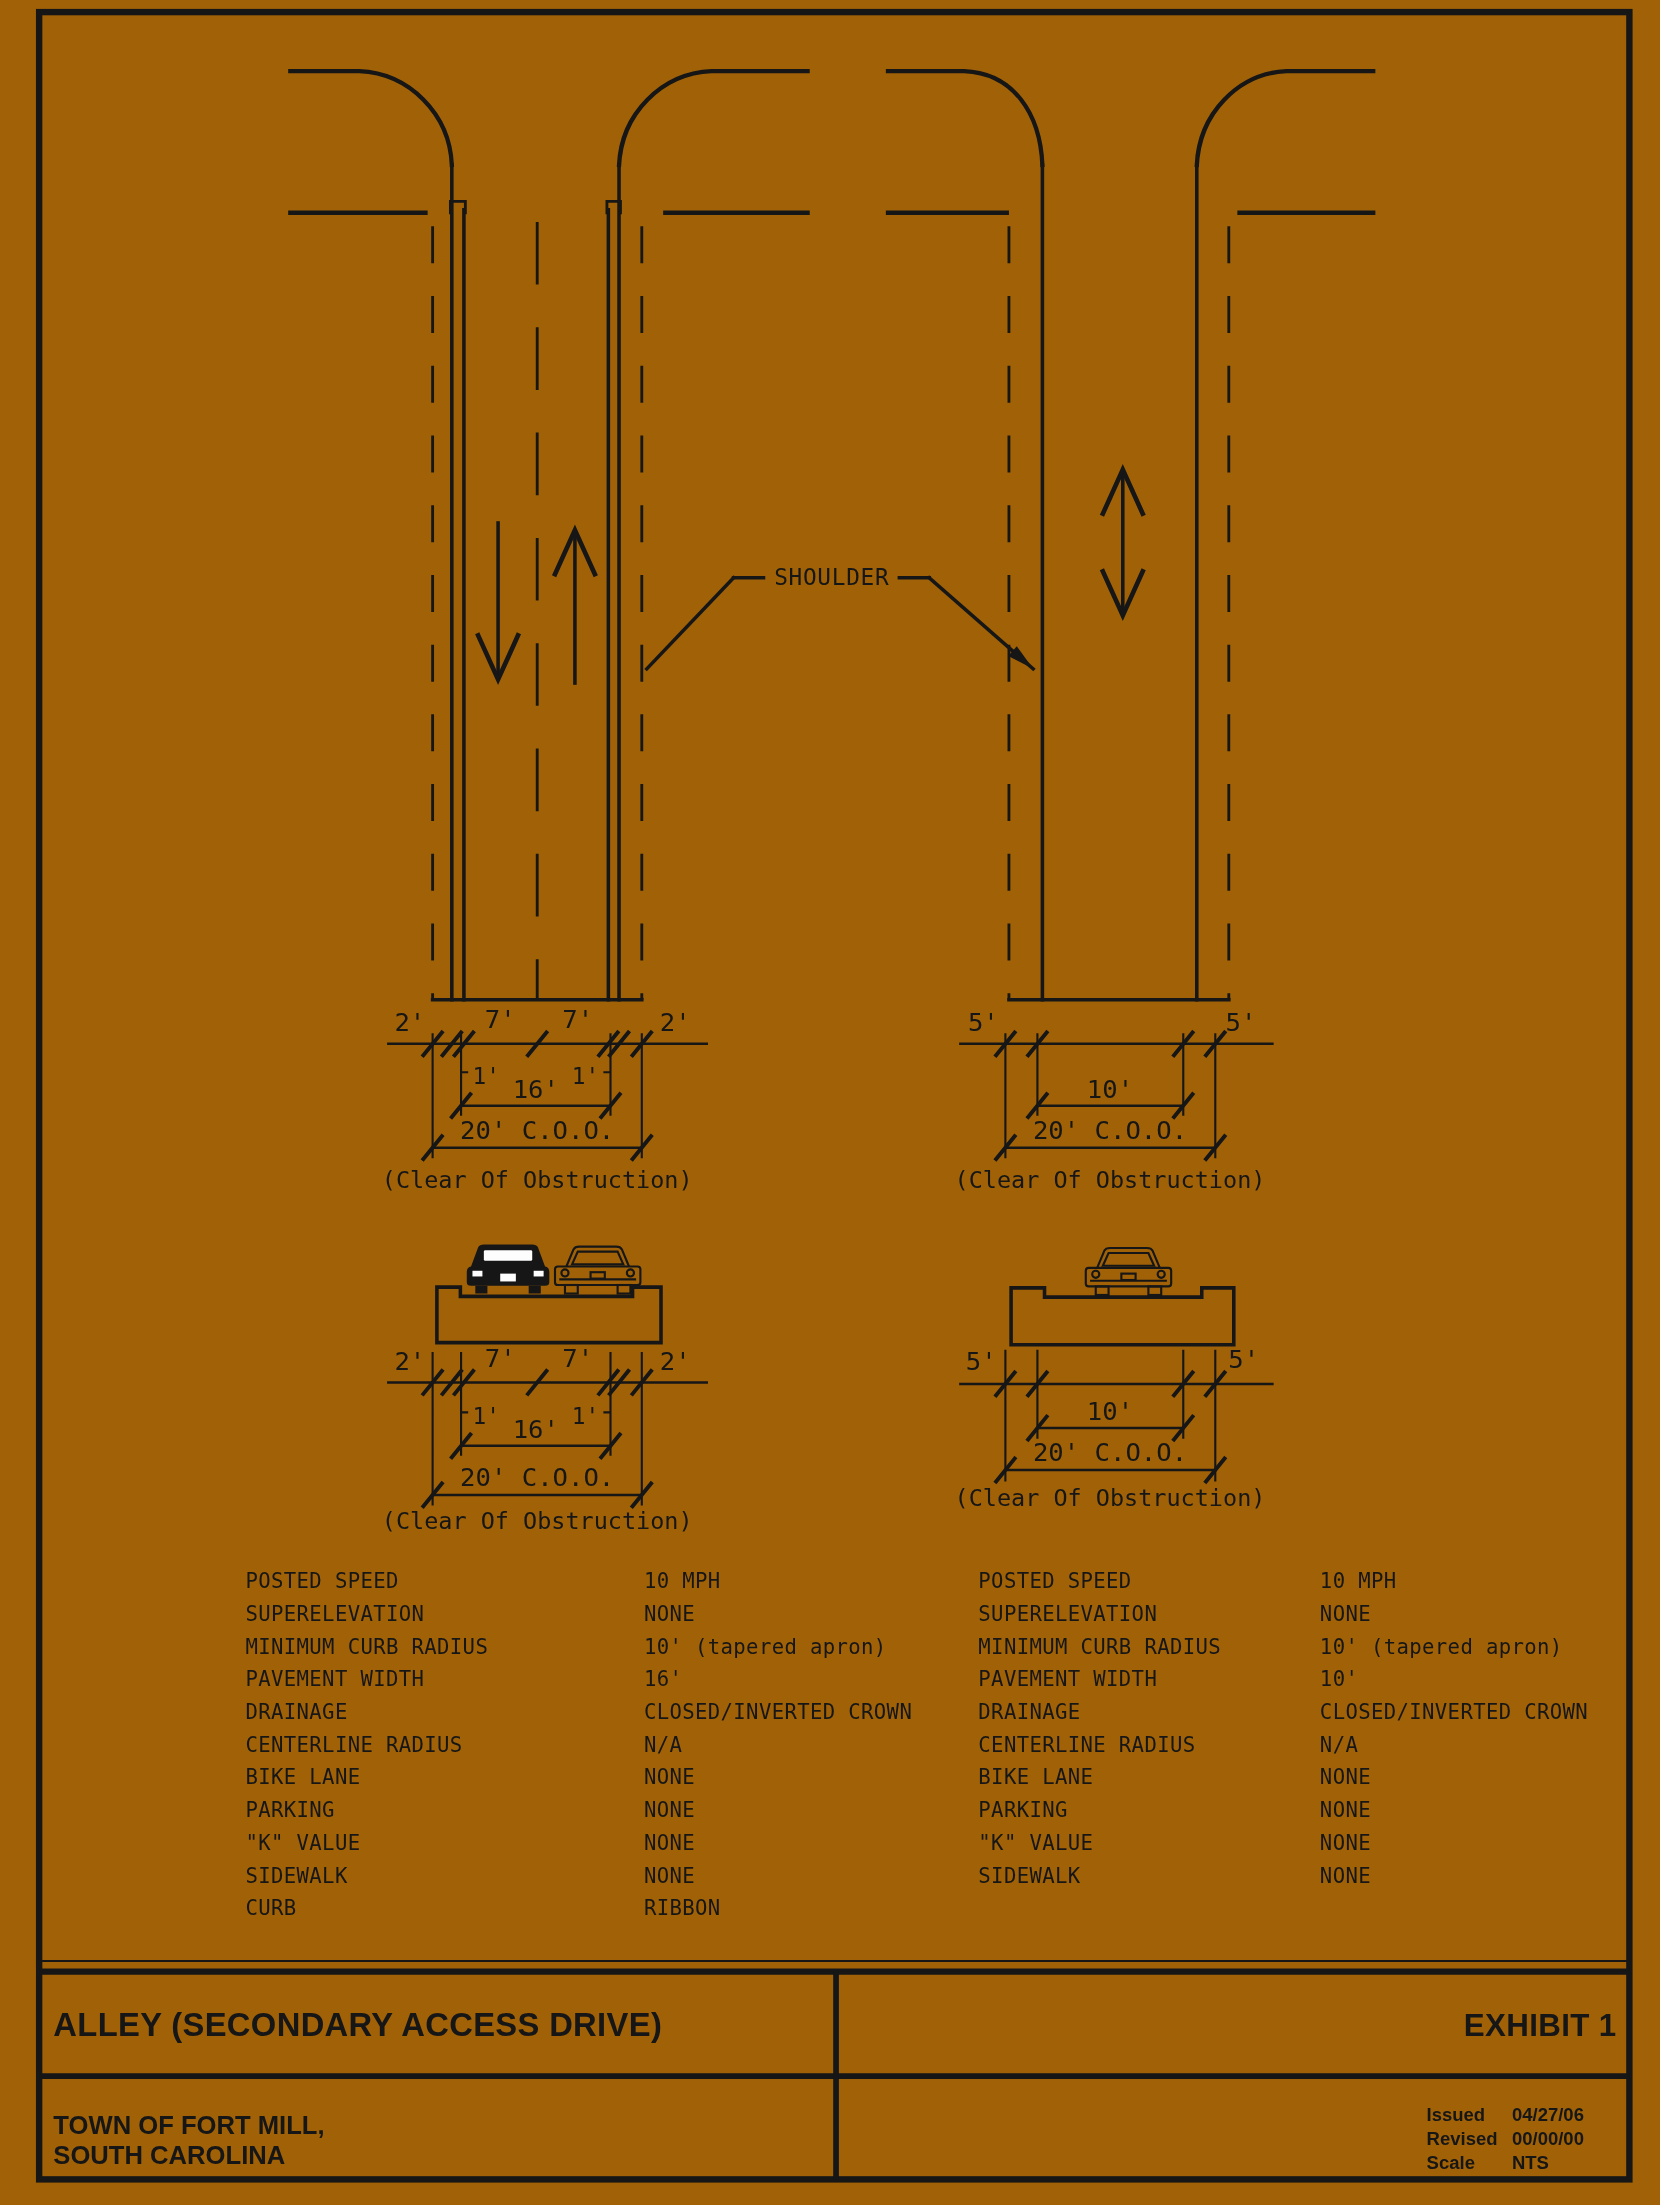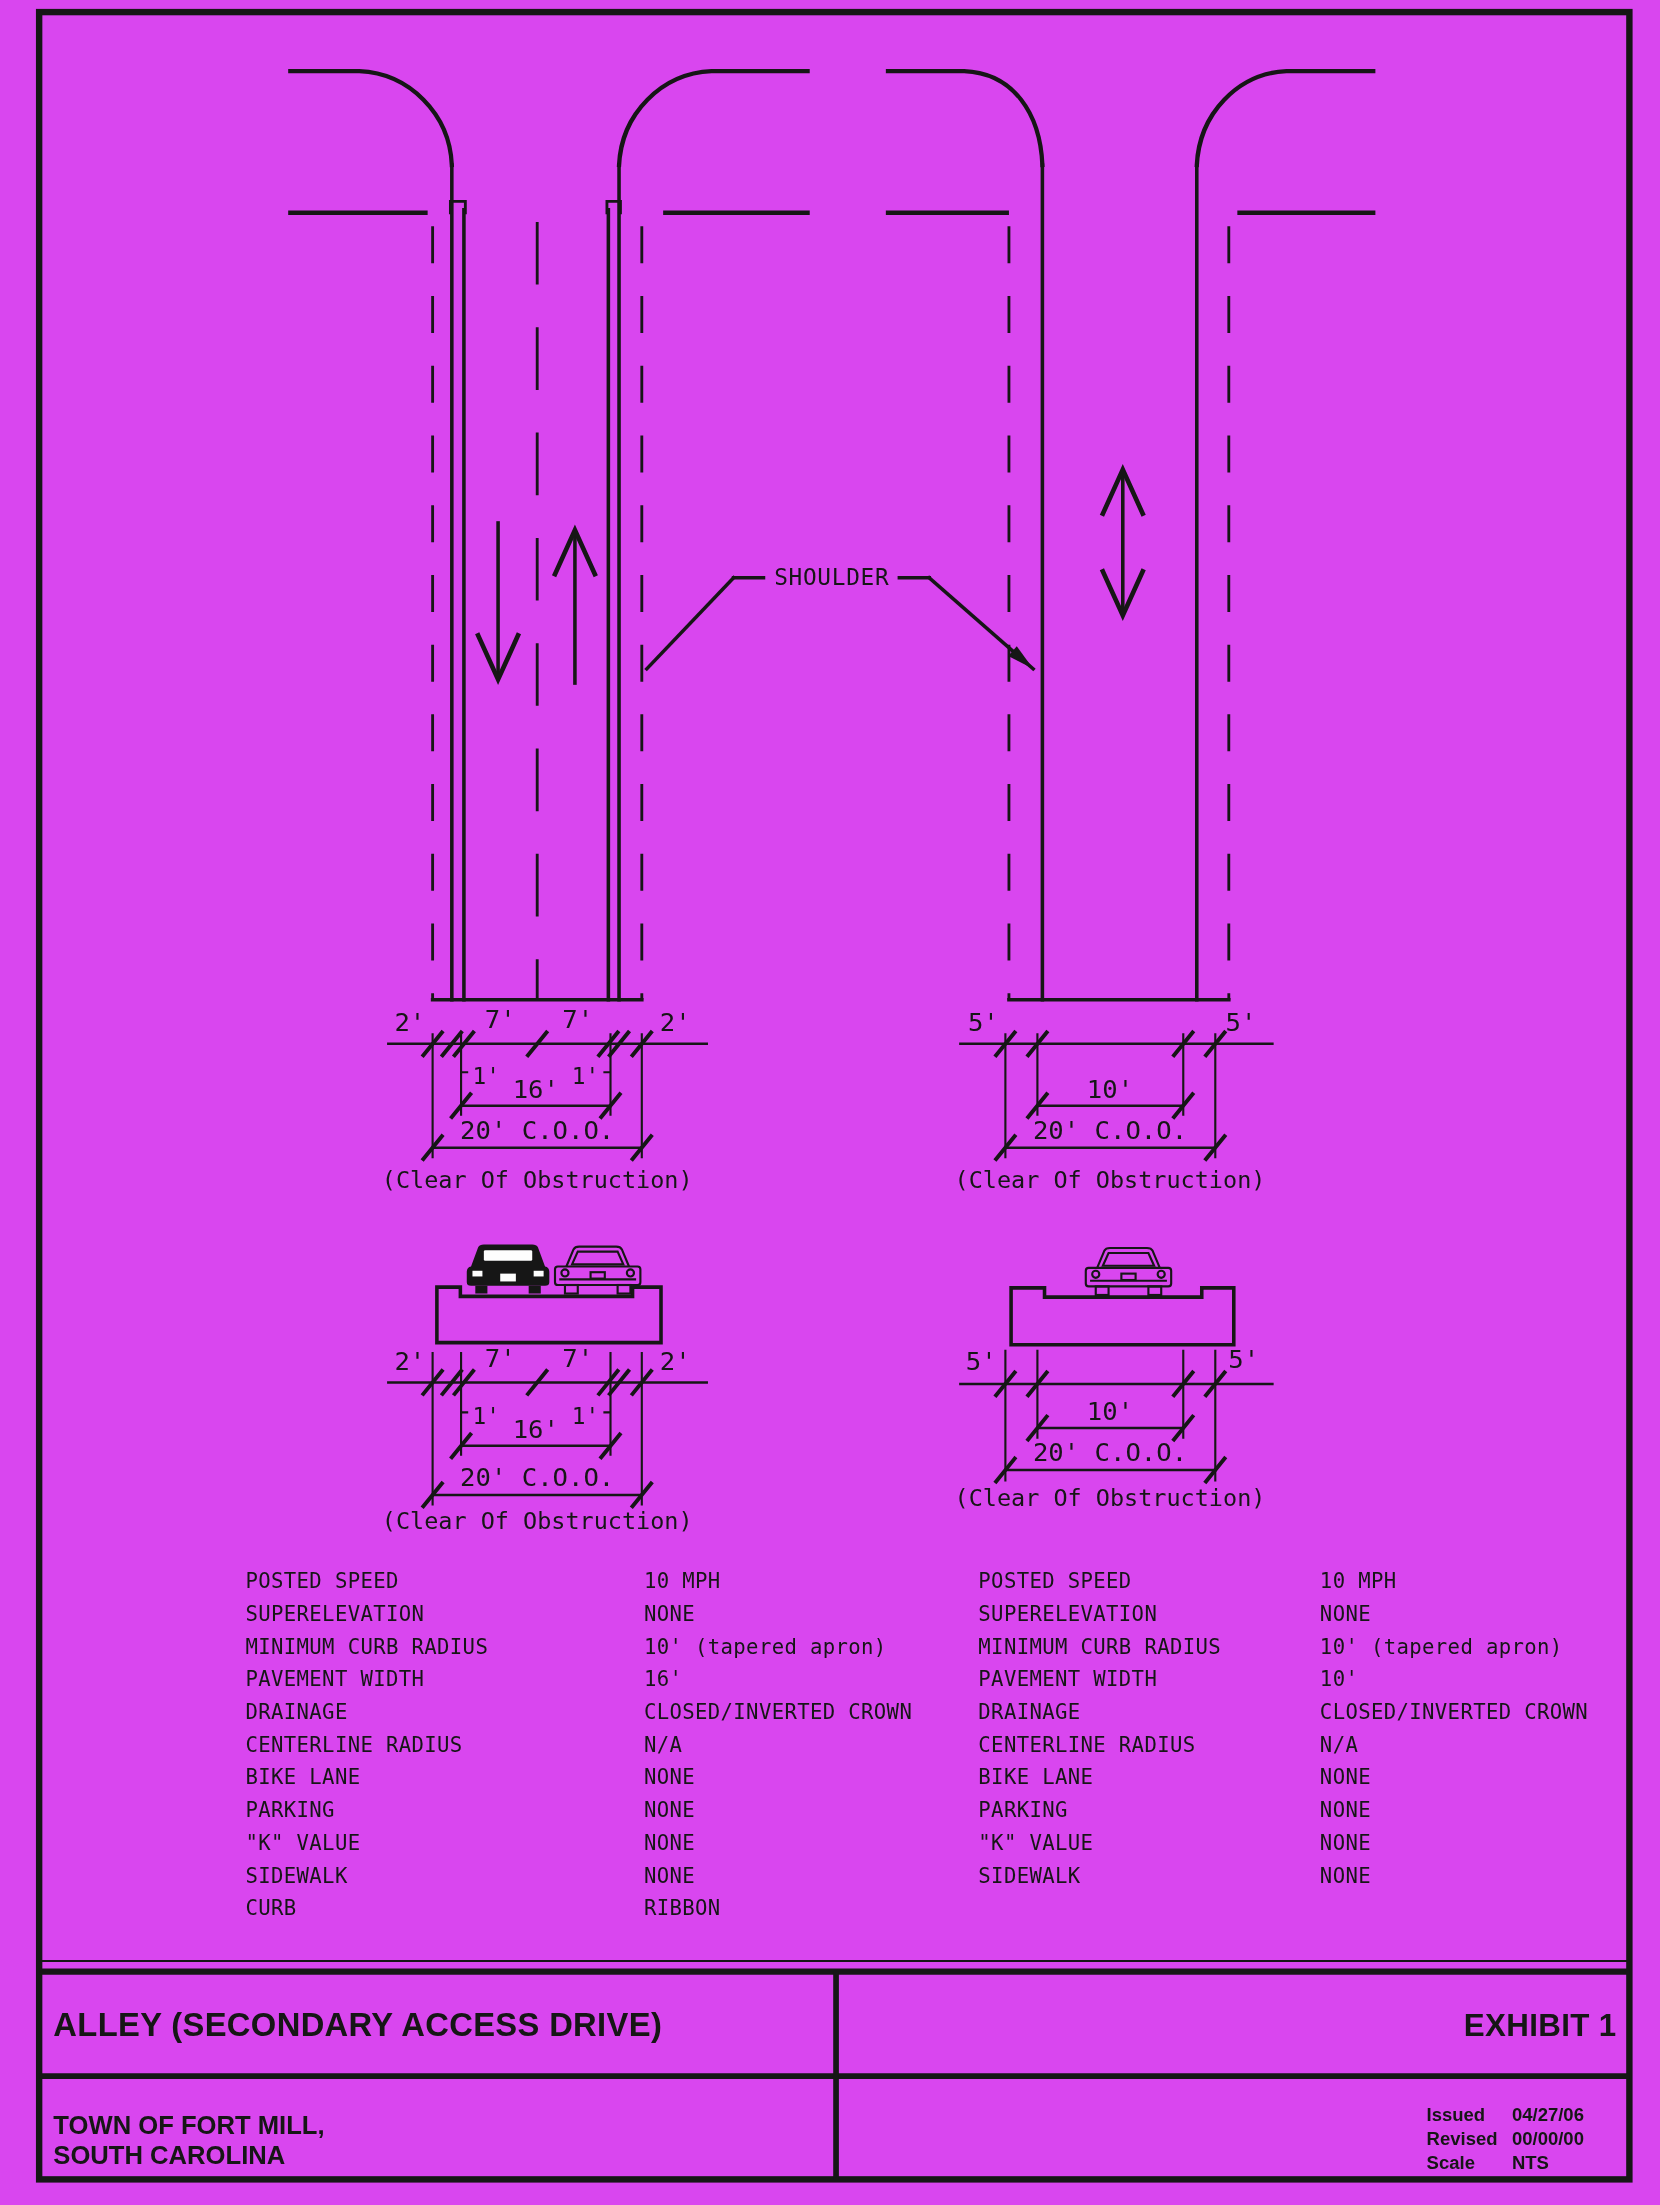--- a/index.html
+++ b/index.html
@@ -1,16 +1,16 @@
 <!DOCTYPE html>
 <html style="font-size:11.4px"><head>
 <meta charset="utf-8">
 <style>
   html,body{margin:0;padding:0;background:#e8e8e8;}
-  .sheet{position:relative;width:1660px;height:2205px;background:#d946ef;margin:0 auto;
+  .sheet{position:relative;width:1660px;height:2205px;background:#a16207;margin:0 auto;
          font-family:"Liberation Sans",sans-serif;}
   svg{position:absolute;inset:0;}
   
   .ln  {stroke:#161616;fill:none;stroke-width:6;stroke-linecap:square;}
   .ln5 {stroke:#161616;fill:none;stroke-width:5;stroke-linecap:square;}
   .stub{stroke:#161616;fill:none;stroke-width:4;stroke-linecap:square;}
   .coo {stroke:#161616;fill:none;stroke-width:4;stroke-dasharray:52 46;}
   .cl  {stroke:#161616;fill:none;stroke-width:4;stroke-dasharray:88 60;}
   .wit {stroke:#161616;fill:none;stroke-width:3;}
   .dim {stroke:#161616;fill:none;stroke-width:3.5;}

